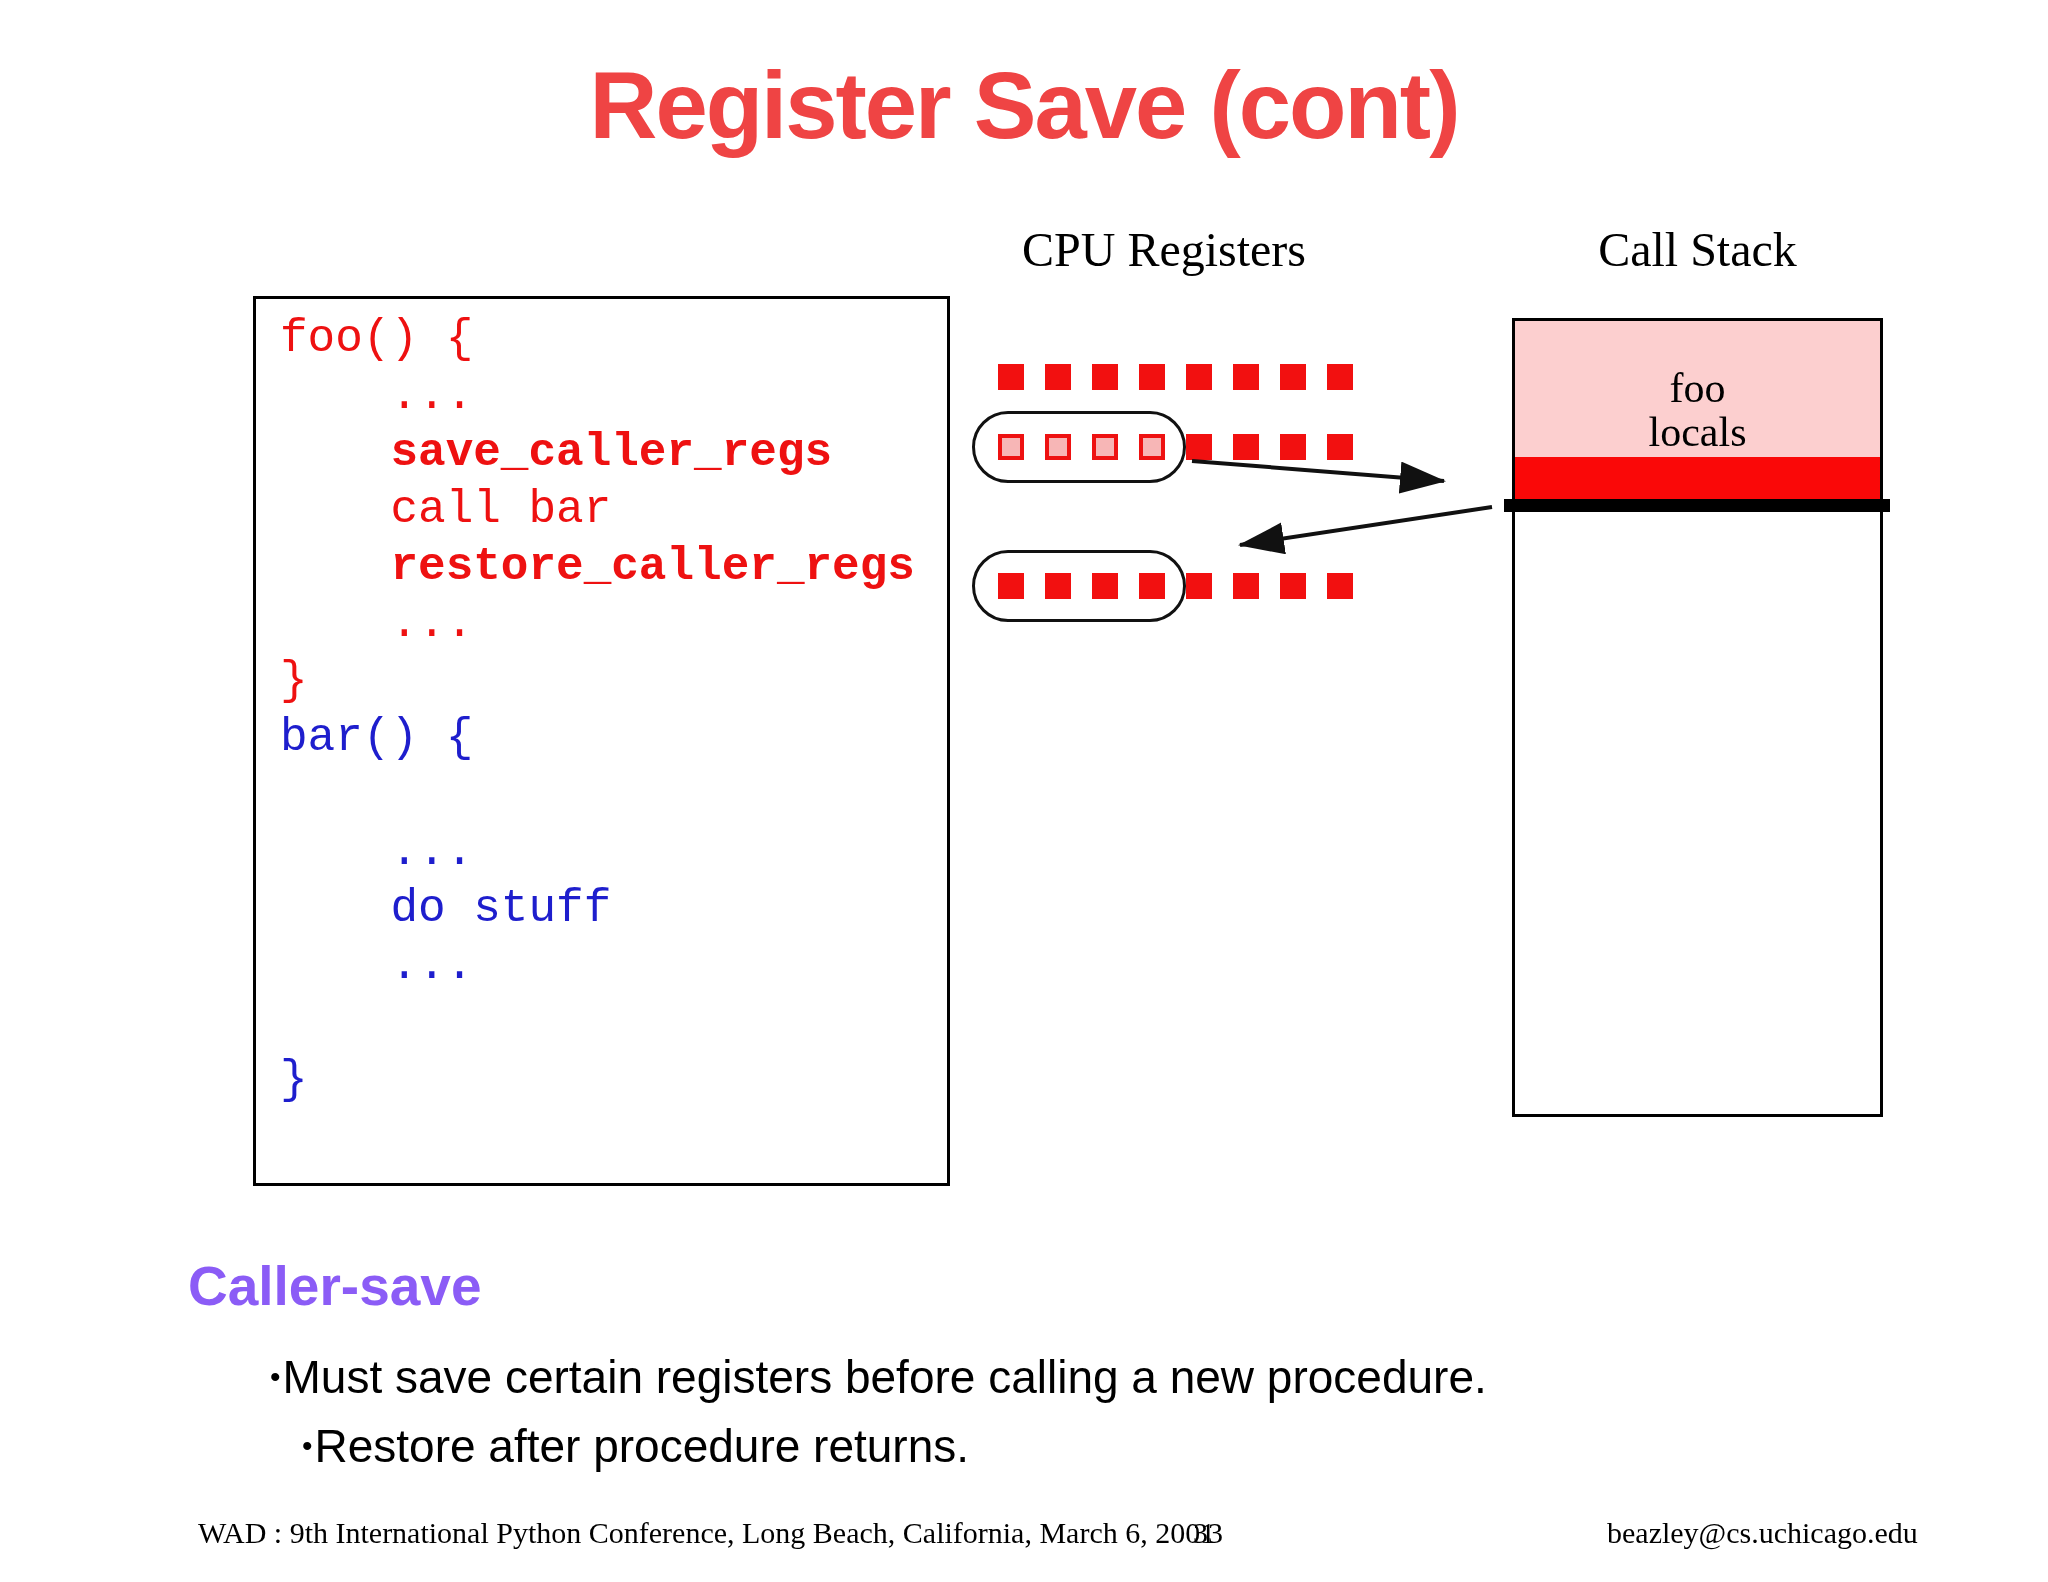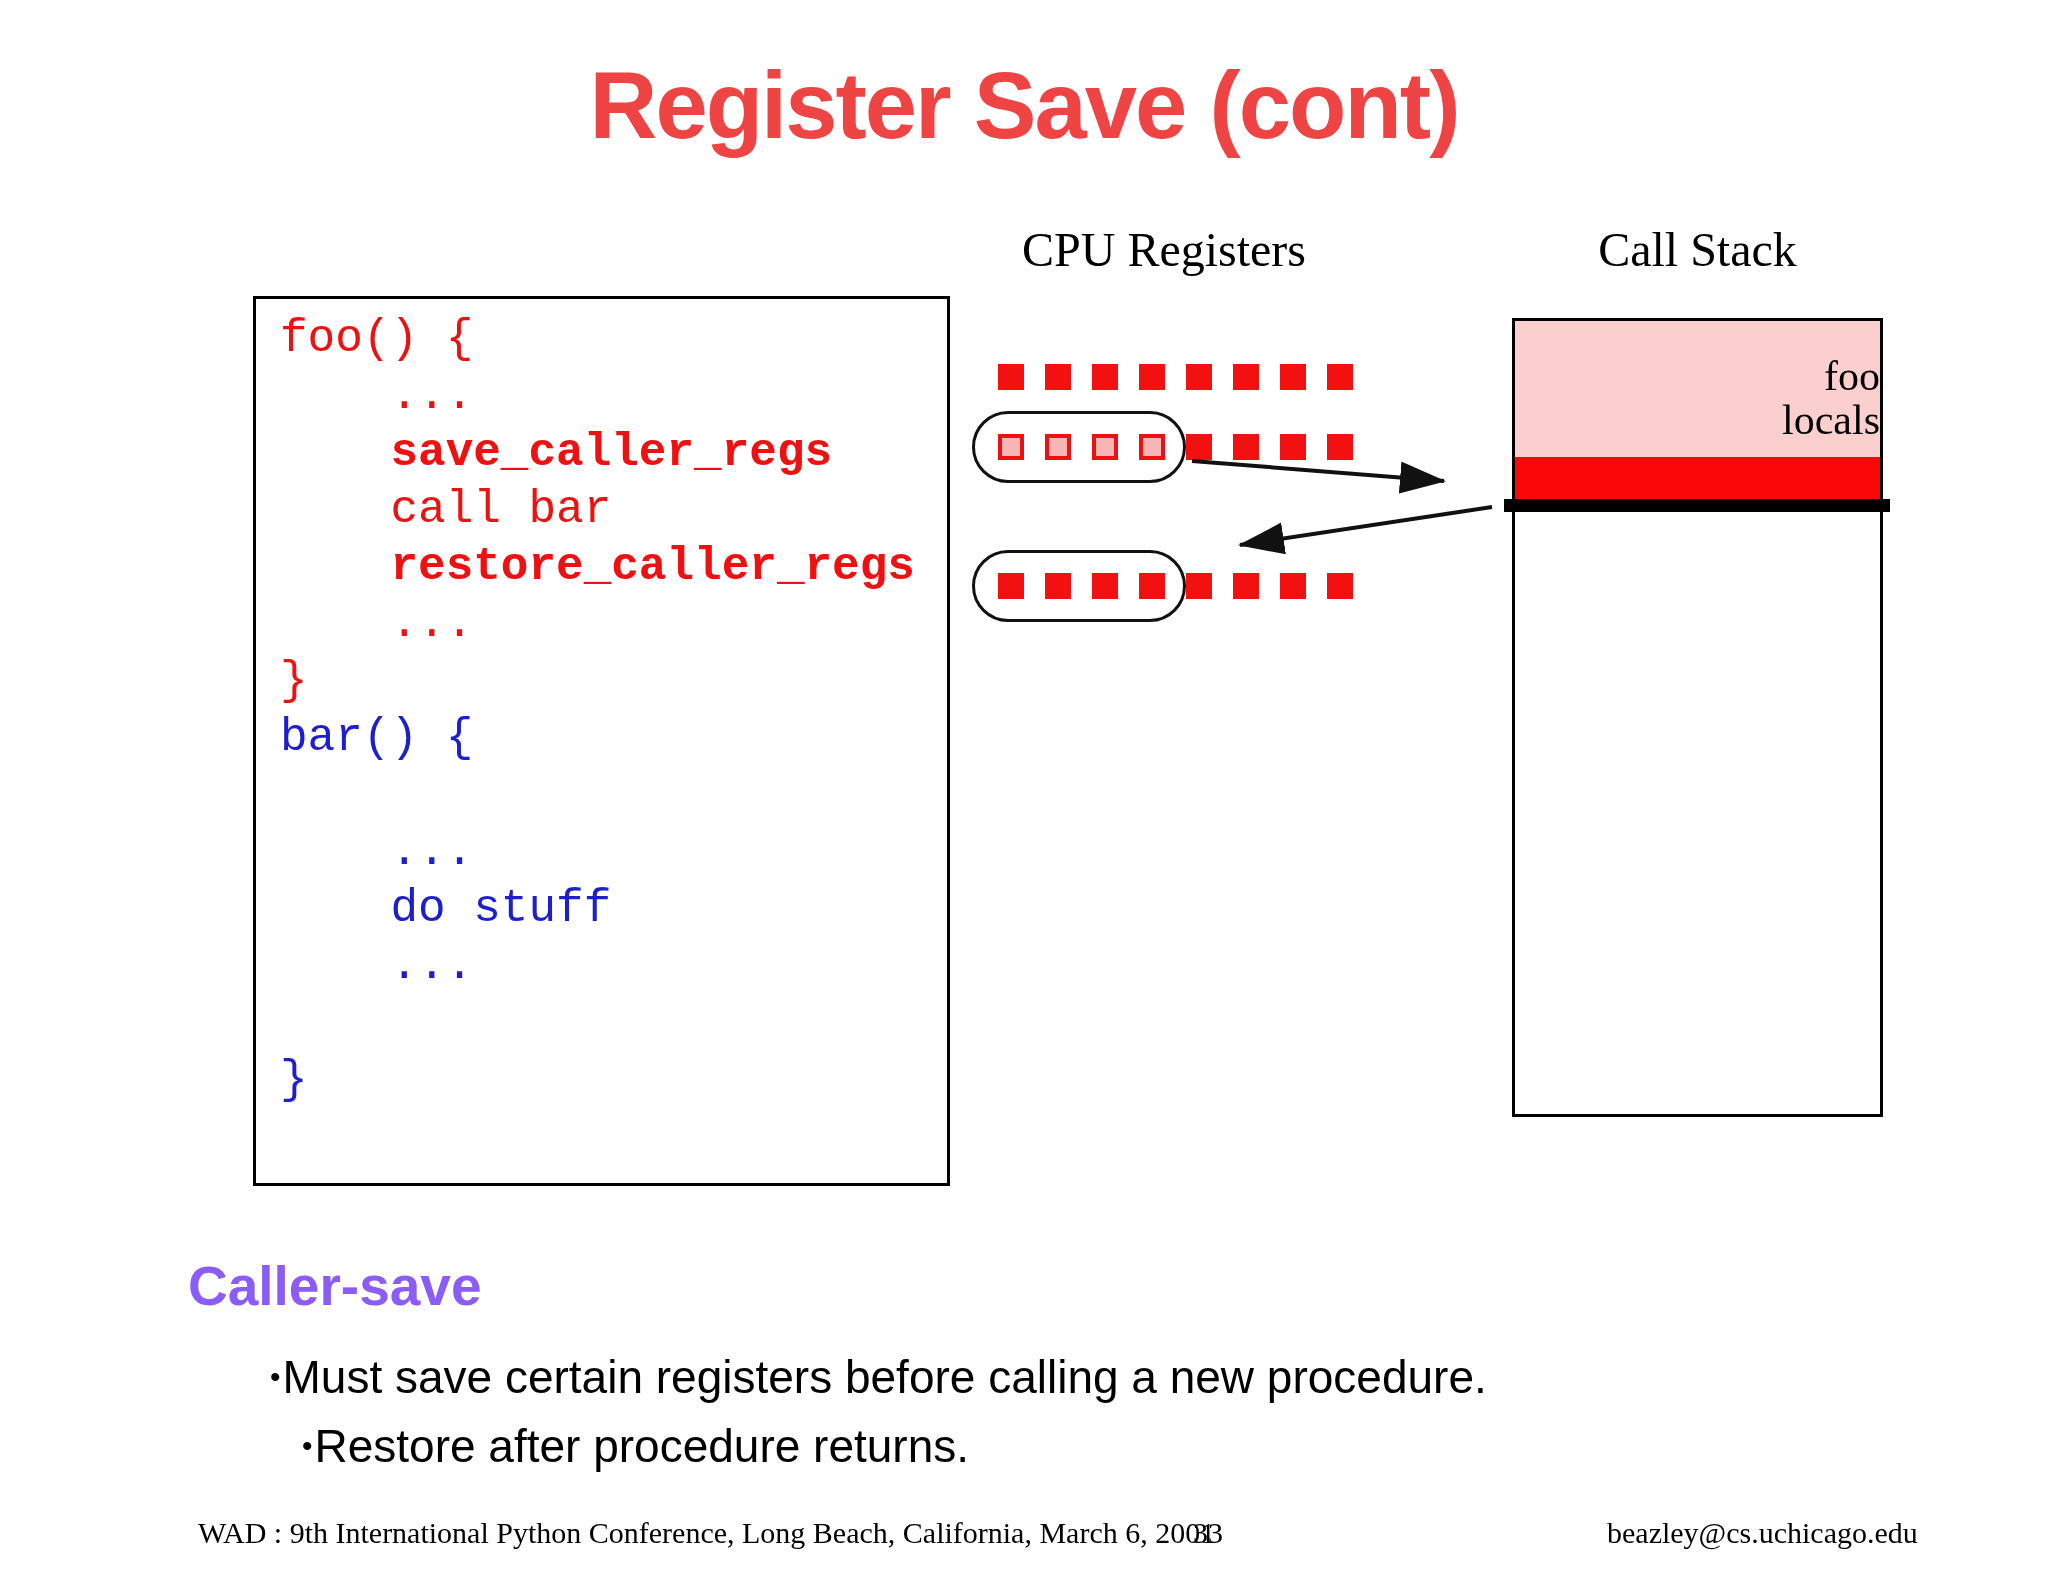--- a/index.html
+++ b/index.html
@@ -57,24 +57,24 @@
   }
   #oval-saved{left:972px;top:411px;}
   #oval-restored{left:972px;top:550px;}
   
   #stack-box{
     position:absolute;left:1512px;top:318px;width:371px;height:799px;
     border:3px solid #000;box-sizing:border-box;background:#fff;
   }
   #stack-frame-pink{
     width:100%;height:136px;background:var(--stack-pink);
-    text-align:right;
+    text-align:center;
     font-family:"Liberation Serif", serif;
     font-size:42px;line-height:44px;color:#000;
-    padding-top:3px;box-sizing:border-box;
+    padding-top:15px;box-sizing:border-box;
   }
   #stack-frame-pink .frame-label{padding-top:30px;}
   #stack-band-red{width:100%;height:43px;background:var(--stack-red);}
   #stack-pointer-bar{
     position:absolute;left:1504px;top:499px;width:386px;height:13px;background:#000;
   }
   
   #arrow-layer{position:absolute;left:0;top:0;pointer-events:none;}
   
   #body-heading{

